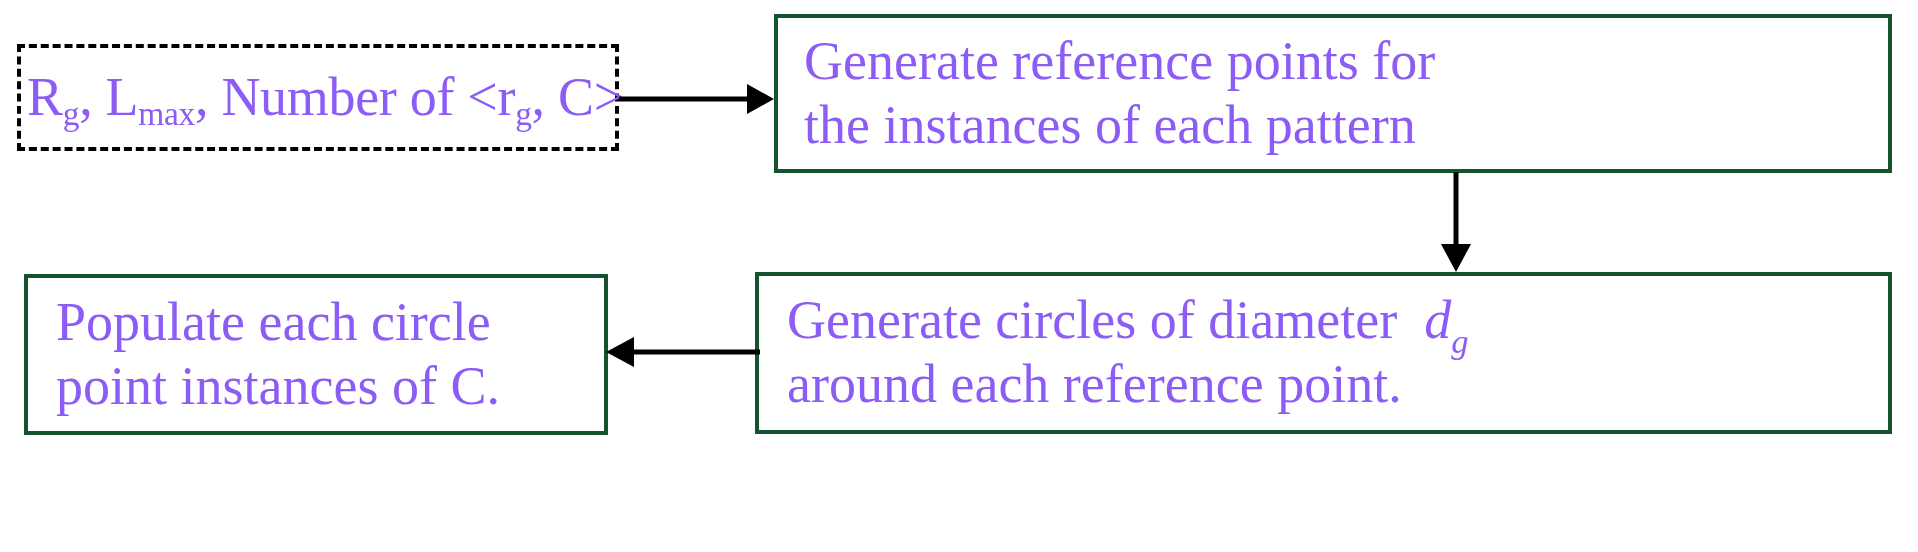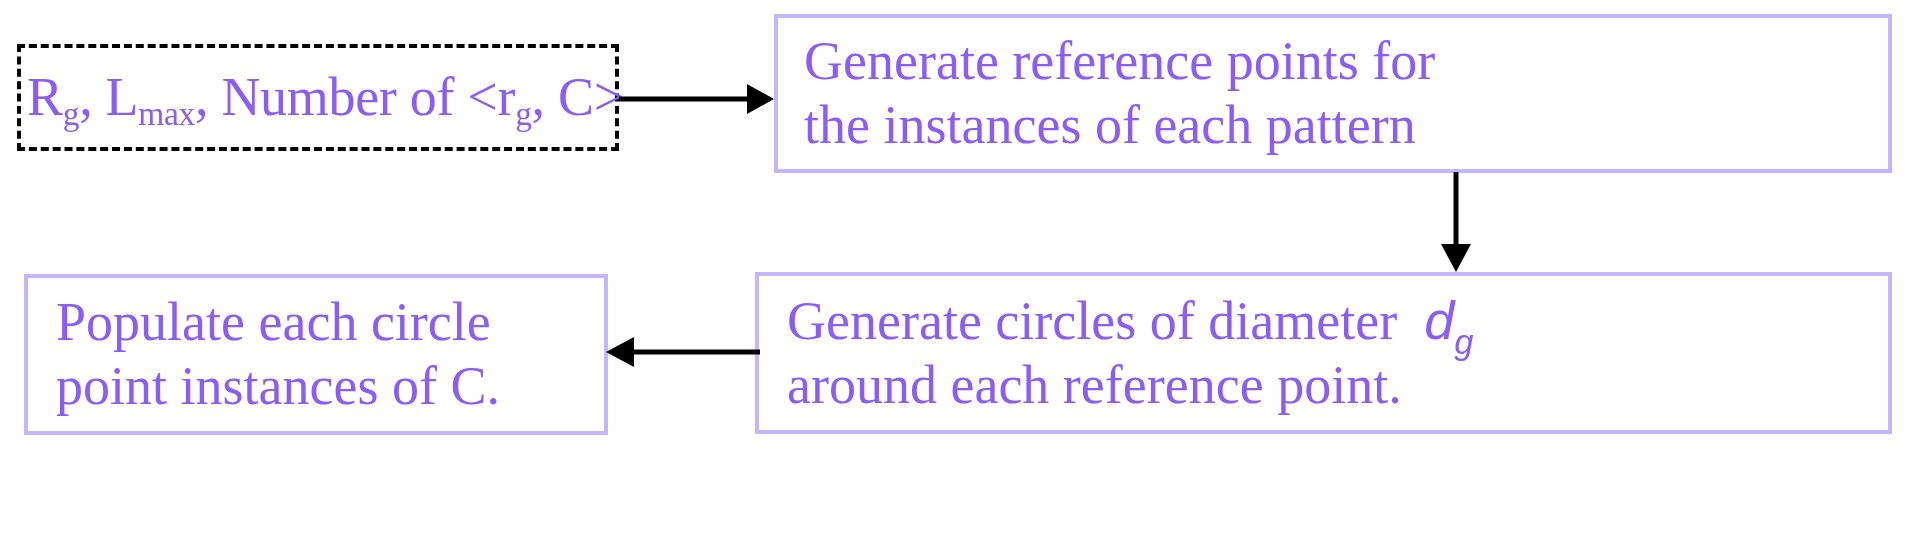--- a/index.html
+++ b/index.html
@@ -20,21 +20,21 @@
   .node {
     position: absolute;
     box-sizing: border-box;
     background: #ffffff;
     display: flex;
     flex-direction: column;
     justify-content: center;
   }
 
   .node.solid {
-    border: 4px solid #c4b5fd;
+    border: 4px solid #14532d;
     justify-content: center;
   }
 
   .node.dashed {
     border: 4px dashed #000000;
   }
 
   .node .line {
     white-space: nowrap;
     line-height: 1.18;
@@ -89,21 +89,21 @@
     font-size: 54px;
   }
 
   sub {
     font-size: 0.62em;
     vertical-align: -0.30em;
     line-height: 0;
   }
   .mathvar {
     font-style: italic;
-    font-family: Liberation Sans, sans-serif;
+    font-family: Liberation Serif, serif;
   }
   .mathvar sub {
     font-style: italic;
     font-size: 0.64em;
     vertical-align: -0.42em;
   }
 
   .edge {
     position: absolute;
     overflow: visible;

